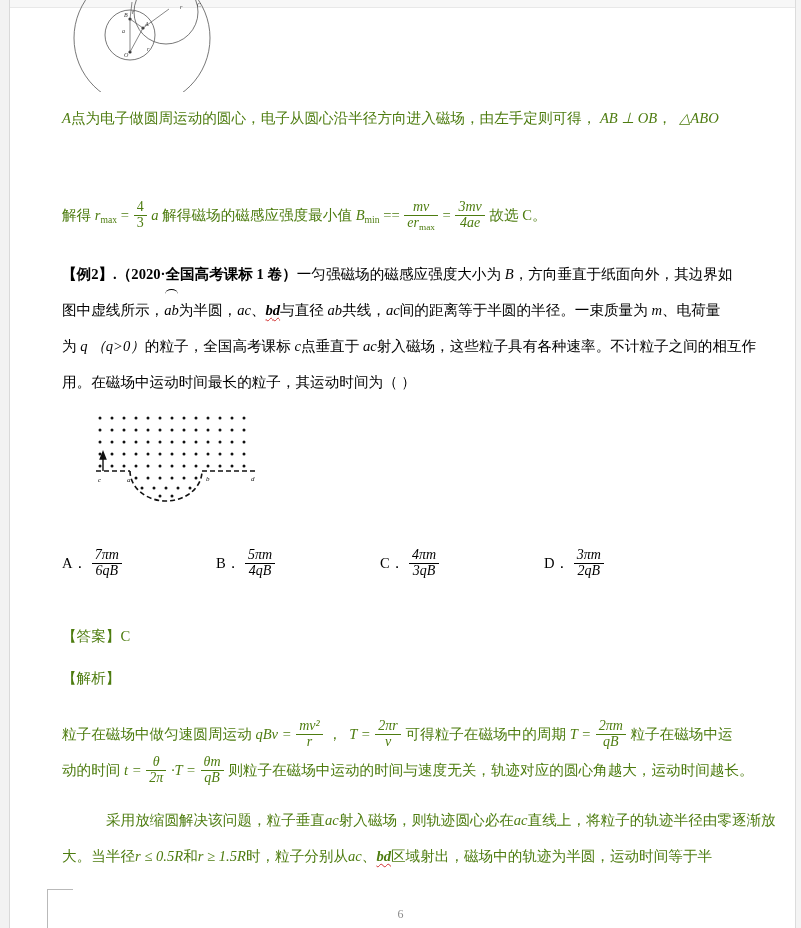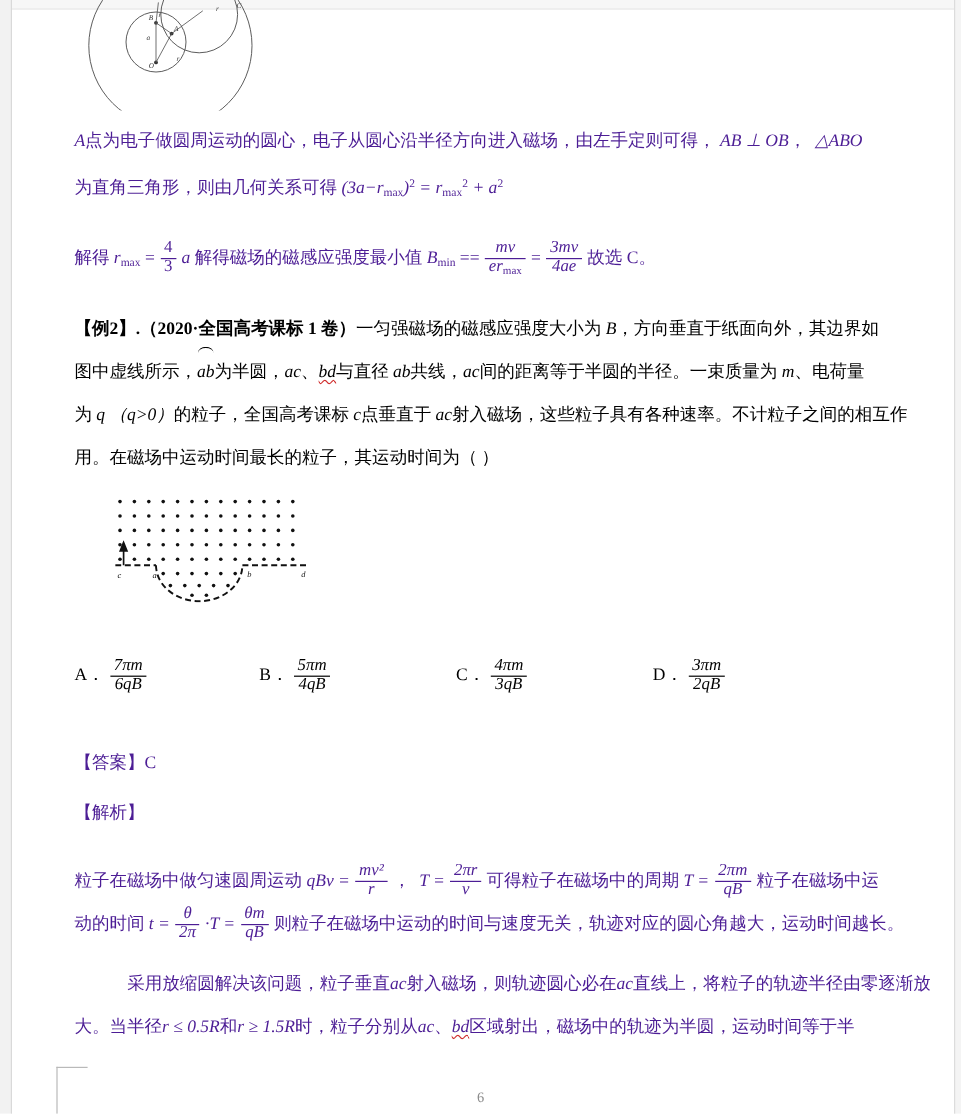--- a/index.html
+++ b/index.html
@@ -61,21 +61,21 @@
   }
 
   .red { color: #ff0000; }
 
   p.line {
     margin: 0;
     font-size: 14.6px;
     line-height: 36px;
     white-space: nowrap;
   }
-  p.red.line { color: #4c1d95; }
+  p.red.line { color: #4d7c0f; }
 
   .it { font-style: italic; font-family: "Liberation Serif", serif; }
   .bold { font-weight: bold; }
 
   
   .frac {
     display: inline-block;
     vertical-align: -0.52em;
     text-align: center;
     font-size: 0.96em;
@@ -86,20 +86,21 @@
   .frac .den { display: block; padding: 0 3px; border-top: 1px solid currentColor; }
 
   .sub { font-size: 0.66em; vertical-align: -0.28em; font-style: normal;}
   .sup { font-size: 0.66em; vertical-align: 0.5em; font-style: normal;}
 
   
   .squig {
     text-decoration: underline wavy #d03030;
     text-decoration-thickness: 1px;
     text-underline-offset: 2px;
+    font-weight: bold;
   }
   .arc-over {
     position: relative;
     display: inline-block;
   }
   .arc-over::before {
     content: "";
     position: absolute;
     left: 6%;
     right: 6%;
@@ -167,24 +168,20 @@
         <text x="110" y="9">r</text>
       </g>
     </svg>
   </div>
 
   <div id="para-sol1">
     <p class="line red">
       <span class="it">A</span><span>点为电子做圆周运动的圆心，电子从圆心沿半径方向进入磁场，由左手定则可得，</span>
       <span class="it">AB ⊥ OB</span>，&nbsp;
       <span class="it">△ABO</span>
-    </p>
-    <p class="line red">
-      <span>为直角三角形，则由几何关系可得</span>
-      <span class="it">(3a−r<span class="sub">max</span>)<span class="sup">2</span> = r<span class="sub">max</span><span class="sup">2</span> + a<span class="sup">2</span></span>
     </p>
   </div>
 
   <div id="para-sol2">
     <p class="line red">
       <span>解得</span>
       <span class="it">r<span class="sub">max</span></span>
       <span>=</span>
       <span class="frac">
         <span class="num">4</span>

